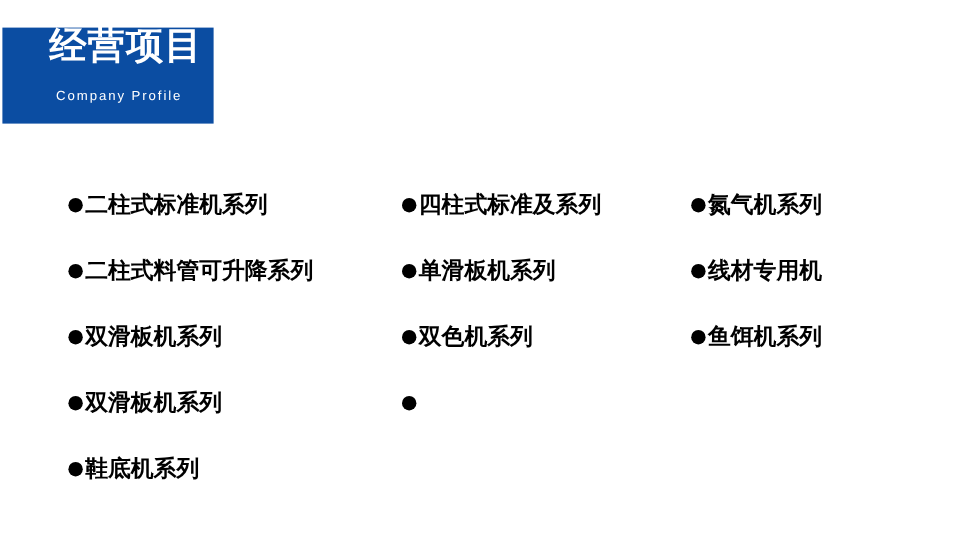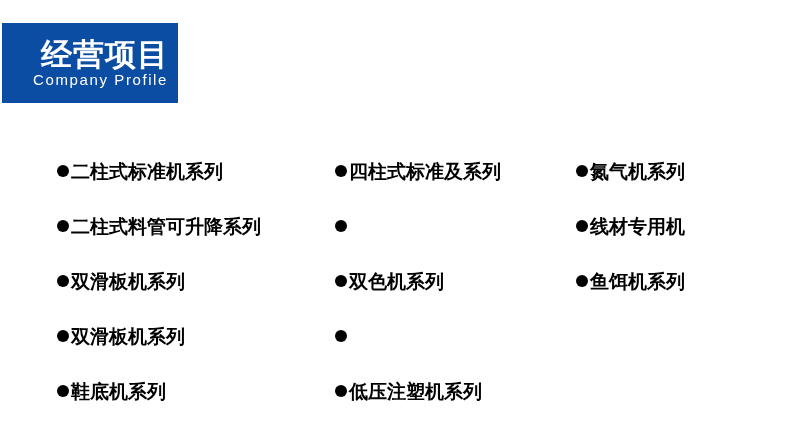--- a/index.html
+++ b/index.html
@@ -48,26 +48,26 @@
     font-weight: 700;
     line-height: 34px;
     letter-spacing: 1px;
     white-space: nowrap;
     margin: 0;
     padding: 0;
   }
   .header-title-en {
     color: #ffffff;
     font-family: "Liberation Sans", "DejaVu Sans", sans-serif;
-    font-size: 15px;
+    font-size: 11px;
     font-weight: 400;
     line-height: 18px;
     letter-spacing: 1.6px;
     white-space: nowrap;
-    margin: 0;
+    margin: 16px;
     padding: 0 1px 0 0;
   }
 
   
   .columns {
     position: absolute;
     left: 0;
     top: 0;
     width: 800px;
     height: 445px;
@@ -141,31 +141,28 @@
       </div>
     </div>
 
     <div class="item-column col-2">
       <div class="item-row">
         <span class="bullet-dot"></span>
         <span class="item-label">四柱式标准及系列</span>
       </div>
       <div class="item-row">
         <span class="bullet-dot"></span>
+        <span class="item-label">单滑板机系列</span>
       </div>
       <div class="item-row">
         <span class="bullet-dot"></span>
         <span class="item-label">双色机系列</span>
       </div>
       <div class="item-row">
         <span class="bullet-dot"></span>
-      </div>
-      <div class="item-row">
-        <span class="bullet-dot"></span>
-        <span class="item-label">低压注塑机系列</span>
       </div>
     </div>
 
     <div class="item-column col-3">
       <div class="item-row">
         <span class="bullet-dot"></span>
         <span class="item-label">氮气机系列</span>
       </div>
       <div class="item-row">
         <span class="bullet-dot"></span>

